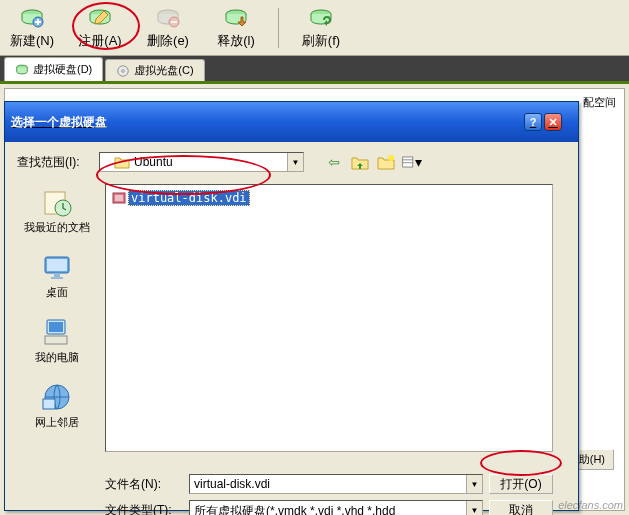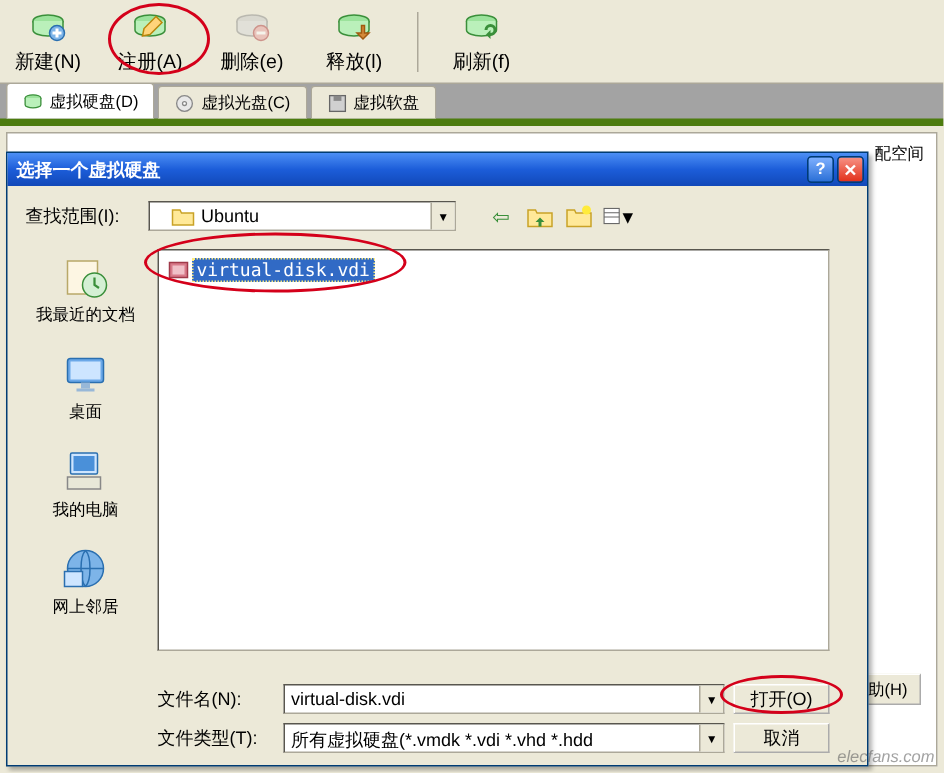--- a/index.html
+++ b/index.html
@@ -9,32 +9,32 @@
   .top-toolbar { background: #ece9d8; height: 56px; border-bottom: 1px solid #aca899; padding: 2px 4px; display: flex; gap: 12px; }
   .tb-btn { display: flex; flex-direction: column; align-items: center; justify-content: center; width: 56px; cursor: pointer; }
   .tb-btn .tb-icon { width: 24px; height: 24px; margin-bottom: 2px; }
   .tb-btn span.lbl { font-size: 13px; color: #000; }
   .tb-sep { width: 1px; height: 40px; background: #aca899; margin: 6px 2px; }
 
   
   .anno { position: absolute; border: 2px solid #d4001a; border-radius: 50%; pointer-events: none; z-index: 99; }
 
   
-  .tabbar { height: 28px; background: #a3a3a3; display: flex; align-items: flex-end; border-bottom: 5px solid #4d7c0f; padding-left: 4px; }
+  .tabbar { height: 28px; background: #404040; display: flex; align-items: flex-end; border-bottom: 3px solid #4d7c0f; padding-left: 4px; }
   .tab { display: flex; align-items: center; gap: 4px; height: 22px; padding: 0 10px; font-size: 11px; border: 1px solid #aca899; border-bottom: none; background: #ece9d8; border-radius: 3px 3px 0 0; margin-right: 2px; cursor: pointer; }
   .tab.active { background: #fff; height: 24px; }
   .tab .tab-ico { width: 14px; height: 14px; }
 
   
   .bg-panel { position: absolute; top: 84px; left: 0; right: 0; bottom: 0; background: #fff; border: 1px solid #aca899; margin: 4px; }
   .side-btn { position: absolute; right: 10px; background: #ece9d8; border: 1px outset #fff; font-size: 11px; padding: 2px 8px; cursor: pointer; }
 
   
   .dialog { position: absolute; left: 4px; top: 101px; width: 575px; height: 410px; background: #ece9d8; border: 1px solid #003c74; box-shadow: 2px 2px 3px rgba(0,0,0,.3); z-index: 10; }
-  .titlebar { height: 22px; background: linear-gradient(to bottom, #4c8ff5 0%, #1c5dd9 50%, #1148b8 100%); display: flex; align-items: center; justify-content: space-between; padding: 0 2px 0 6px; }
+  .titlebar { height: 40px; background: linear-gradient(to bottom, #4c8ff5 0%, #1c5dd9 50%, #1148b8 100%); display: flex; align-items: center; justify-content: space-between; padding: 0 16px 0 6px; text-decoration: underline; }
   .titlebar .title { color: #fff; font-size: 12px; font-weight: bold; }
   .titlebar .winbtns { display: flex; gap: 2px; }
   .winbtn { width: 18px; height: 18px; border: 1px solid #003c74; border-radius: 3px; display: flex; align-items: center; justify-content: center; font-size: 11px; font-weight: bold; color: #fff; cursor: pointer; }
   .winbtn.help { background: linear-gradient(to bottom, #7eb0ff, #2a6fd6); }
   .winbtn.close { background: linear-gradient(to bottom, #f79184, #e2311b); }
 
   .dlg-body { padding: 10px 10px 10px 12px; height: calc(100% - 22px); position: relative; }
 
   
   .lookin-row { display: flex; align-items: center; gap: 6px; margin-bottom: 8px; }
@@ -125,27 +125,20 @@
       </svg>
     <span>虚拟硬盘(D)</span>
   </div>
   <div class="tab">
     <svg class="tab-ico" viewBox="0 0 16 16">
         <circle cx="8" cy="8" r="6" fill="#e8e8e8" stroke="#888"></circle>
         <circle cx="8" cy="8" r="1.5" fill="#fff" stroke="#888"></circle>
       </svg>
     <span>虚拟光盘(C)</span>
   </div>
-  <div class="tab">
-    <svg class="tab-ico" viewBox="0 0 16 16">
-        <rect x="2" y="2" width="12" height="12" fill="#d0d0d0" stroke="#666"></rect>
-        <rect x="5" y="2" width="6" height="4" fill="#888"></rect>
-      </svg>
-    <span>虚拟软盘</span>
-  </div>
 </div>
 
 <div class="bg-panel">
   <span style="position:absolute; right:8px; top:6px; font-size:11px;">配空间</span>
   <button class="side-btn" style="top:360px;">帮助(H)</button>
 </div>
 
 <div class="dialog">
   <div class="titlebar">
     <span class="title">选择一个虚拟硬盘</span>

